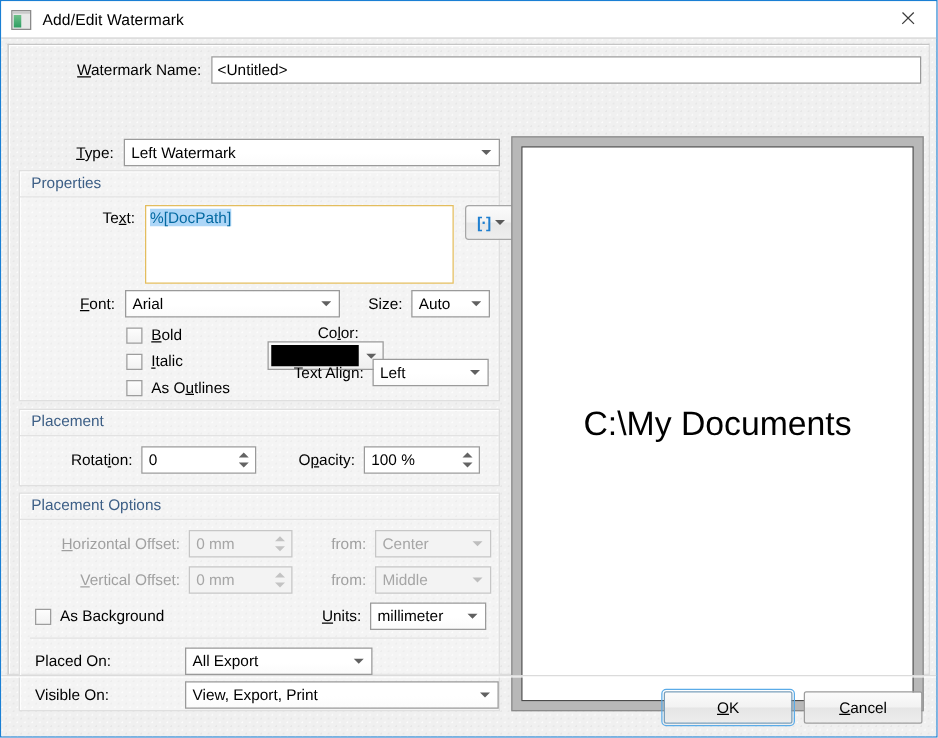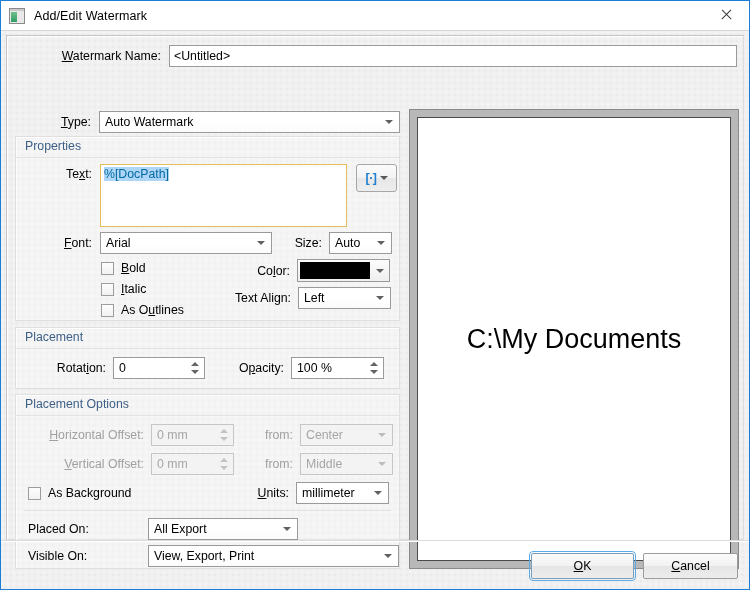--- a/index.html
+++ b/index.html
@@ -388,30 +388,30 @@
     <div class="panel-bevel"></div>
 
     <div class="row" style="position:absolute; left:14px; top:14px; width:722px;">
       <div class="lbl" style="width:146px; text-align:right; padding-right:8px;"><span class="u">W</span><span>atermark Name:</span></div>
       <div class="tinput" style="flex:1;">&lt;Untitled&gt;</div>
     </div>
 
     <div class="row" style="position:absolute; left:14px; top:80px; width:385px;">
       <div class="lbl" style="width:76px; text-align:right; padding-right:8px;"><span class="u">T</span>ype:</div>
       <div class="combo" style="flex:1;">
-        <span>Auto Watermark</span>
+        <span>Left Watermark</span>
         <span class="arrow"></span>
       </div>
     </div>
 
     <div class="group" style="top:105px; height:185px;">
       <div class="group-sep"></div>
       <div class="group-title">Properties</div>
 
-      <div style="position:absolute; left:0; top:27px; display:flex; align-items:flex-start;">
+      <div style="position:absolute; left:16px; top:27px; display:flex; align-items:flex-start;">
         <div class="lbl" style="width:76px; text-align:right; padding-right:8px; line-height:20px;">Te<span class="u">x</span>t:</div>
         <div class="textarea-box"><span class="sel-text">%[DocPath]</span></div>
         <div class="macro-btn" style="margin-left:9px;">
           <span class="macro-glyph">[·]</span>
           <span class="macro-arrow"></span>
         </div>
       </div>
 
       <div style="position:absolute; left:85px; top:124px;">
         <div class="cb-row">
@@ -434,21 +434,21 @@
           <span>Arial</span>
           <span class="arrow"></span>
         </div>
         <div class="lbl" style="width:50px; text-align:right; padding-right:7px;">Size:</div>
         <div class="combo" style="width:63px;">
           <span>Auto</span>
           <span class="arrow"></span>
         </div>
       </div>
 
-      <div style="position:absolute; left:214px; top:122px; display:flex; align-items:center;">
+      <div style="position:absolute; left:198px; top:122px; display:flex; align-items:center;flex-direction:column;">
         <div class="lbl" style="width:60px; text-align:right; padding-right:7px;">Co<span class="u">l</span>or:</div>
         <div class="color-combo">
           <div class="color-swatch"></div>
           <span class="arrow"></span>
         </div>
       </div>
 
       <div style="position:absolute; left:185px; top:150px; display:flex; align-items:center;">
         <div class="lbl" style="width:90px; text-align:right; padding-right:7px;">Text Align:</div>
         <div class="combo" style="width:93px;">

